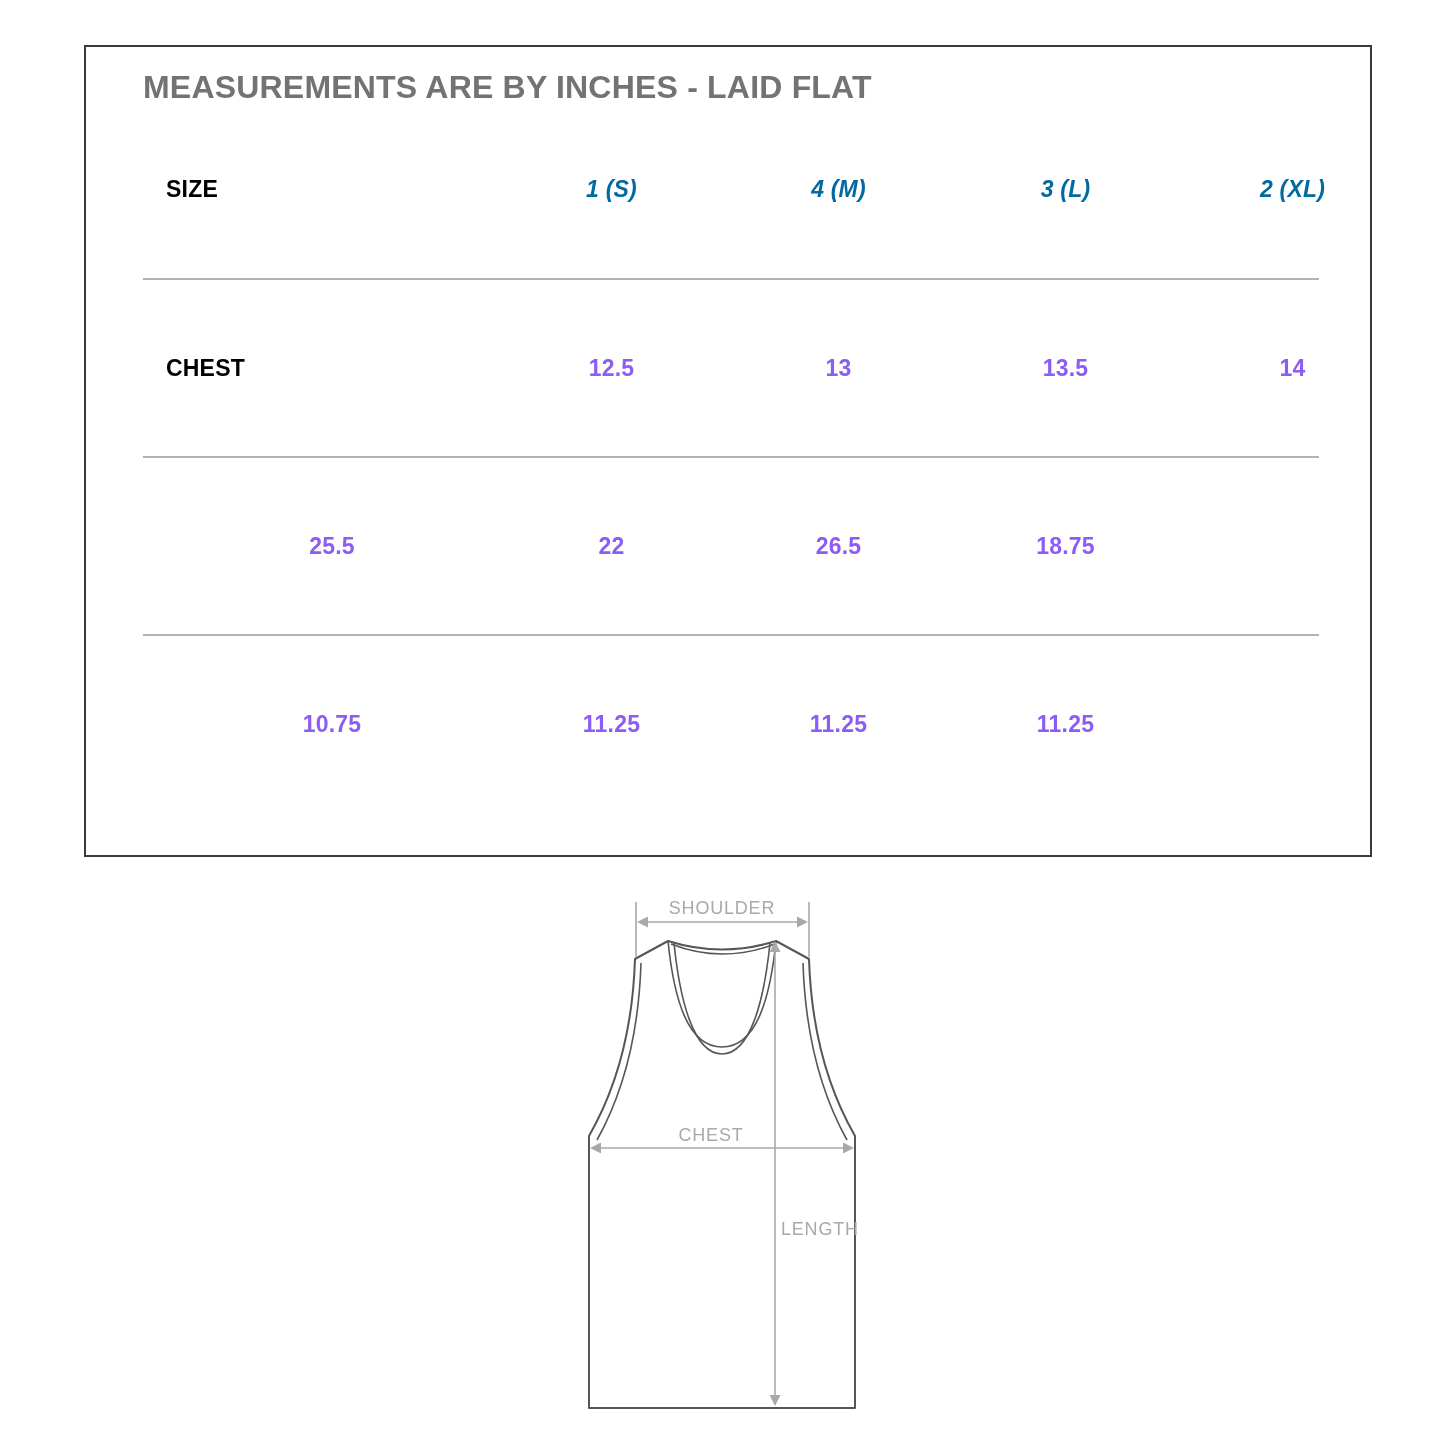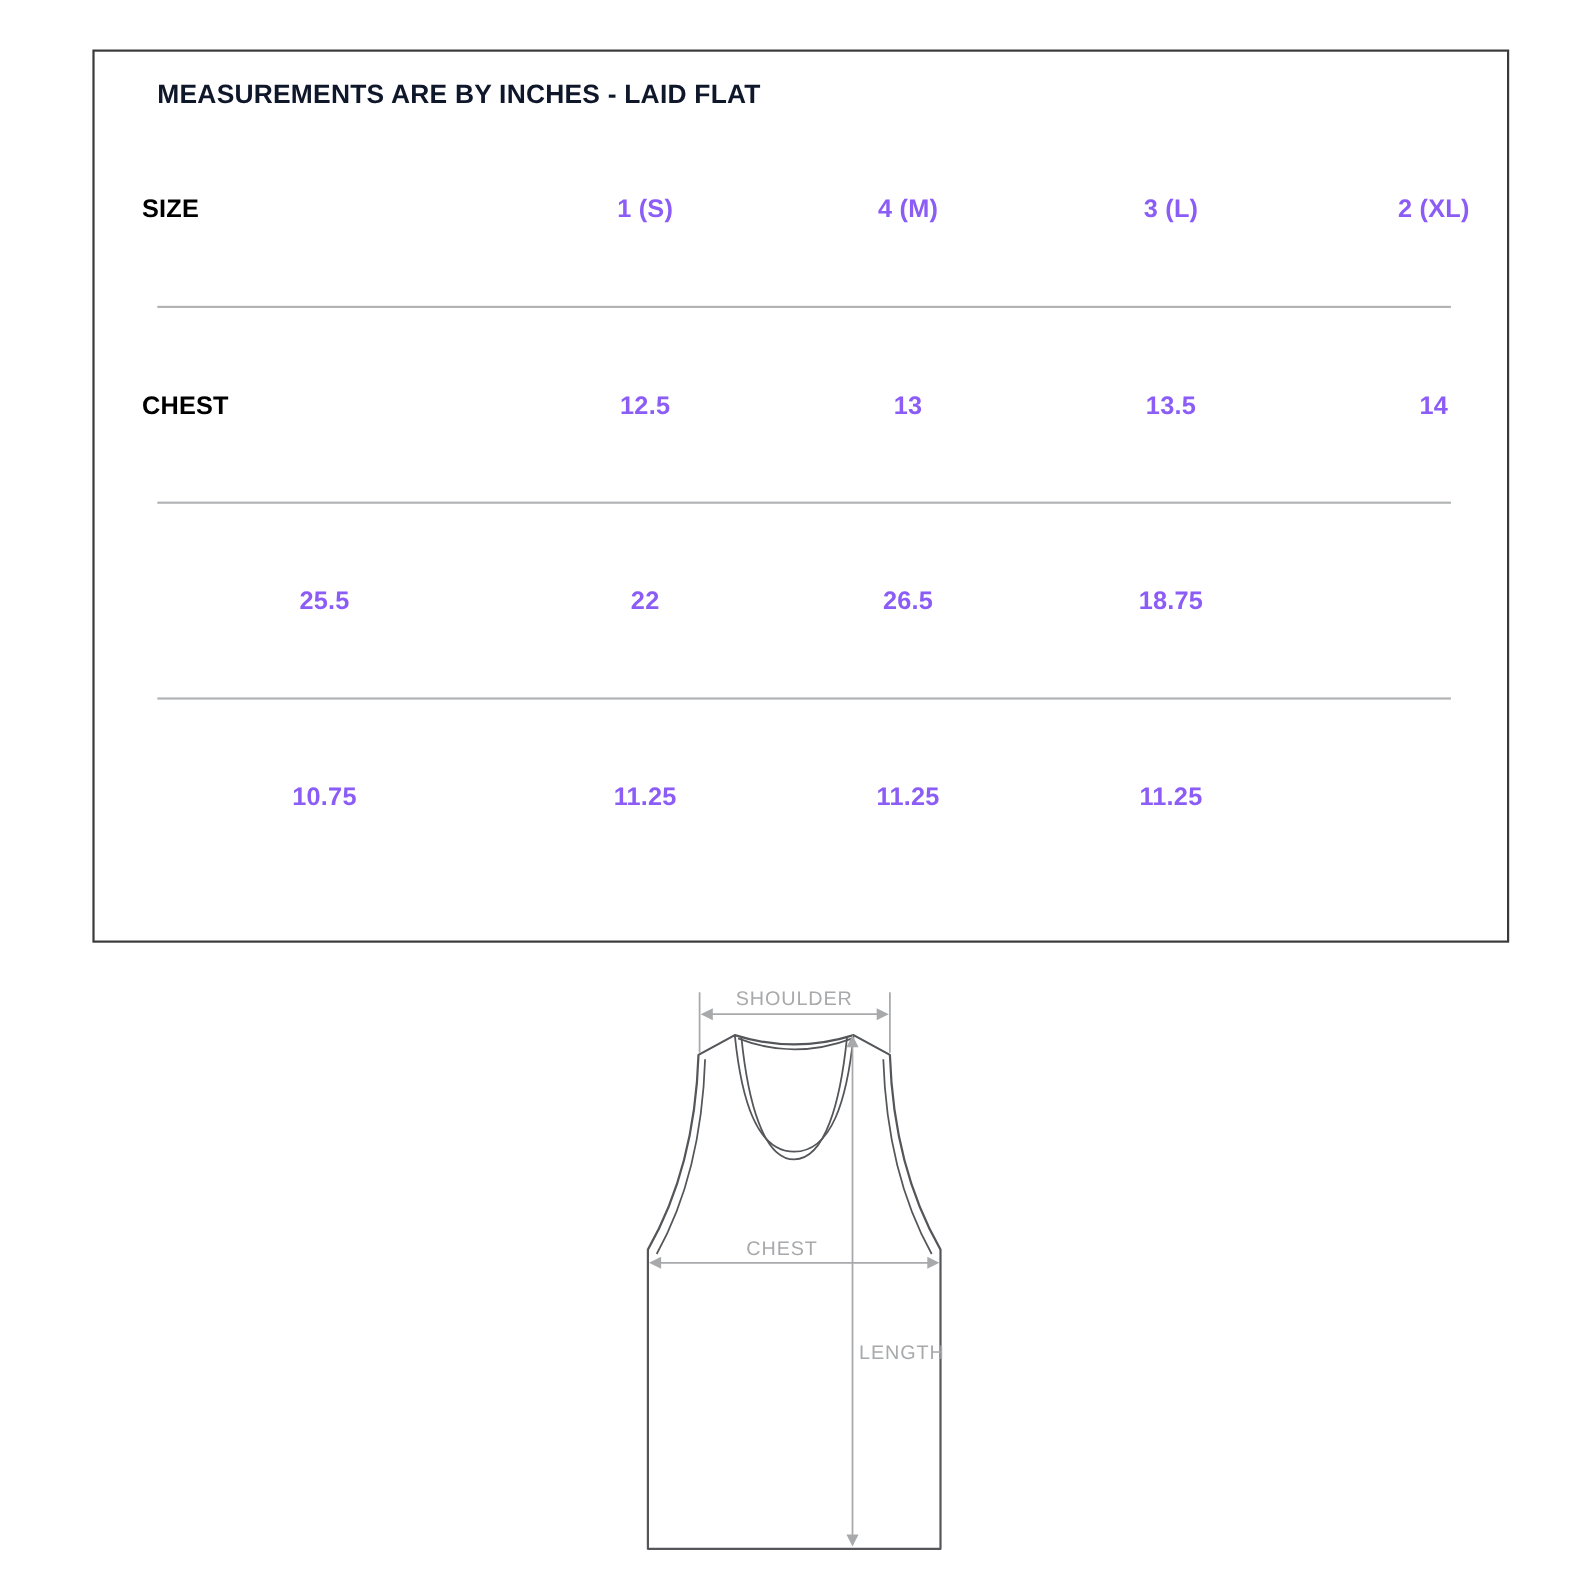--- a/index.html
+++ b/index.html
@@ -18,49 +18,48 @@
     top: 45px;
     width: 1288px;
     height: 812px;
     border: 2px solid #3a3a3c;
     background: #ffffff;
     box-sizing: border-box;
     overflow: hidden;
   }
   .chart-title {
     margin: 26px 0 0 57px;
-    font-size: 24px;
+    font-size: 32px;
     line-height: 28px;
     font-weight: bold;
-    color: #0f172a;
+    color: #737373;
     letter-spacing: 0.2px;
   }
   .t-row {
     display: grid;
     grid-template-columns: 332px 227px 227px 227px 227px;
     align-items: center;
     height: 177px;
-    margin-left: 43px;
-    gap: 12px;
+    margin-left: 80px;
   }
   .t-row.mid { height: 176px; }
   .t-label {
     font-size: 23px;
     font-weight: bold;
     color: #000000;
     letter-spacing: 0.2px;
   }
   .t-val {
     text-align: center;
     font-size: 23px;
     font-weight: bold;
     color: #8b5cf6;
     letter-spacing: 0.2px;
   }
-  .t-val.head { color: #8b5cf6; }
+  .t-val.head { color: #0369a1; font-style: italic; }
   .divider {
     height: 2px;
     width: 1176px;
     margin-left: 57px;
     background: #b2b3b5;
   }
   
   .diagram-svg {
     position: absolute;
     left: 540px;

